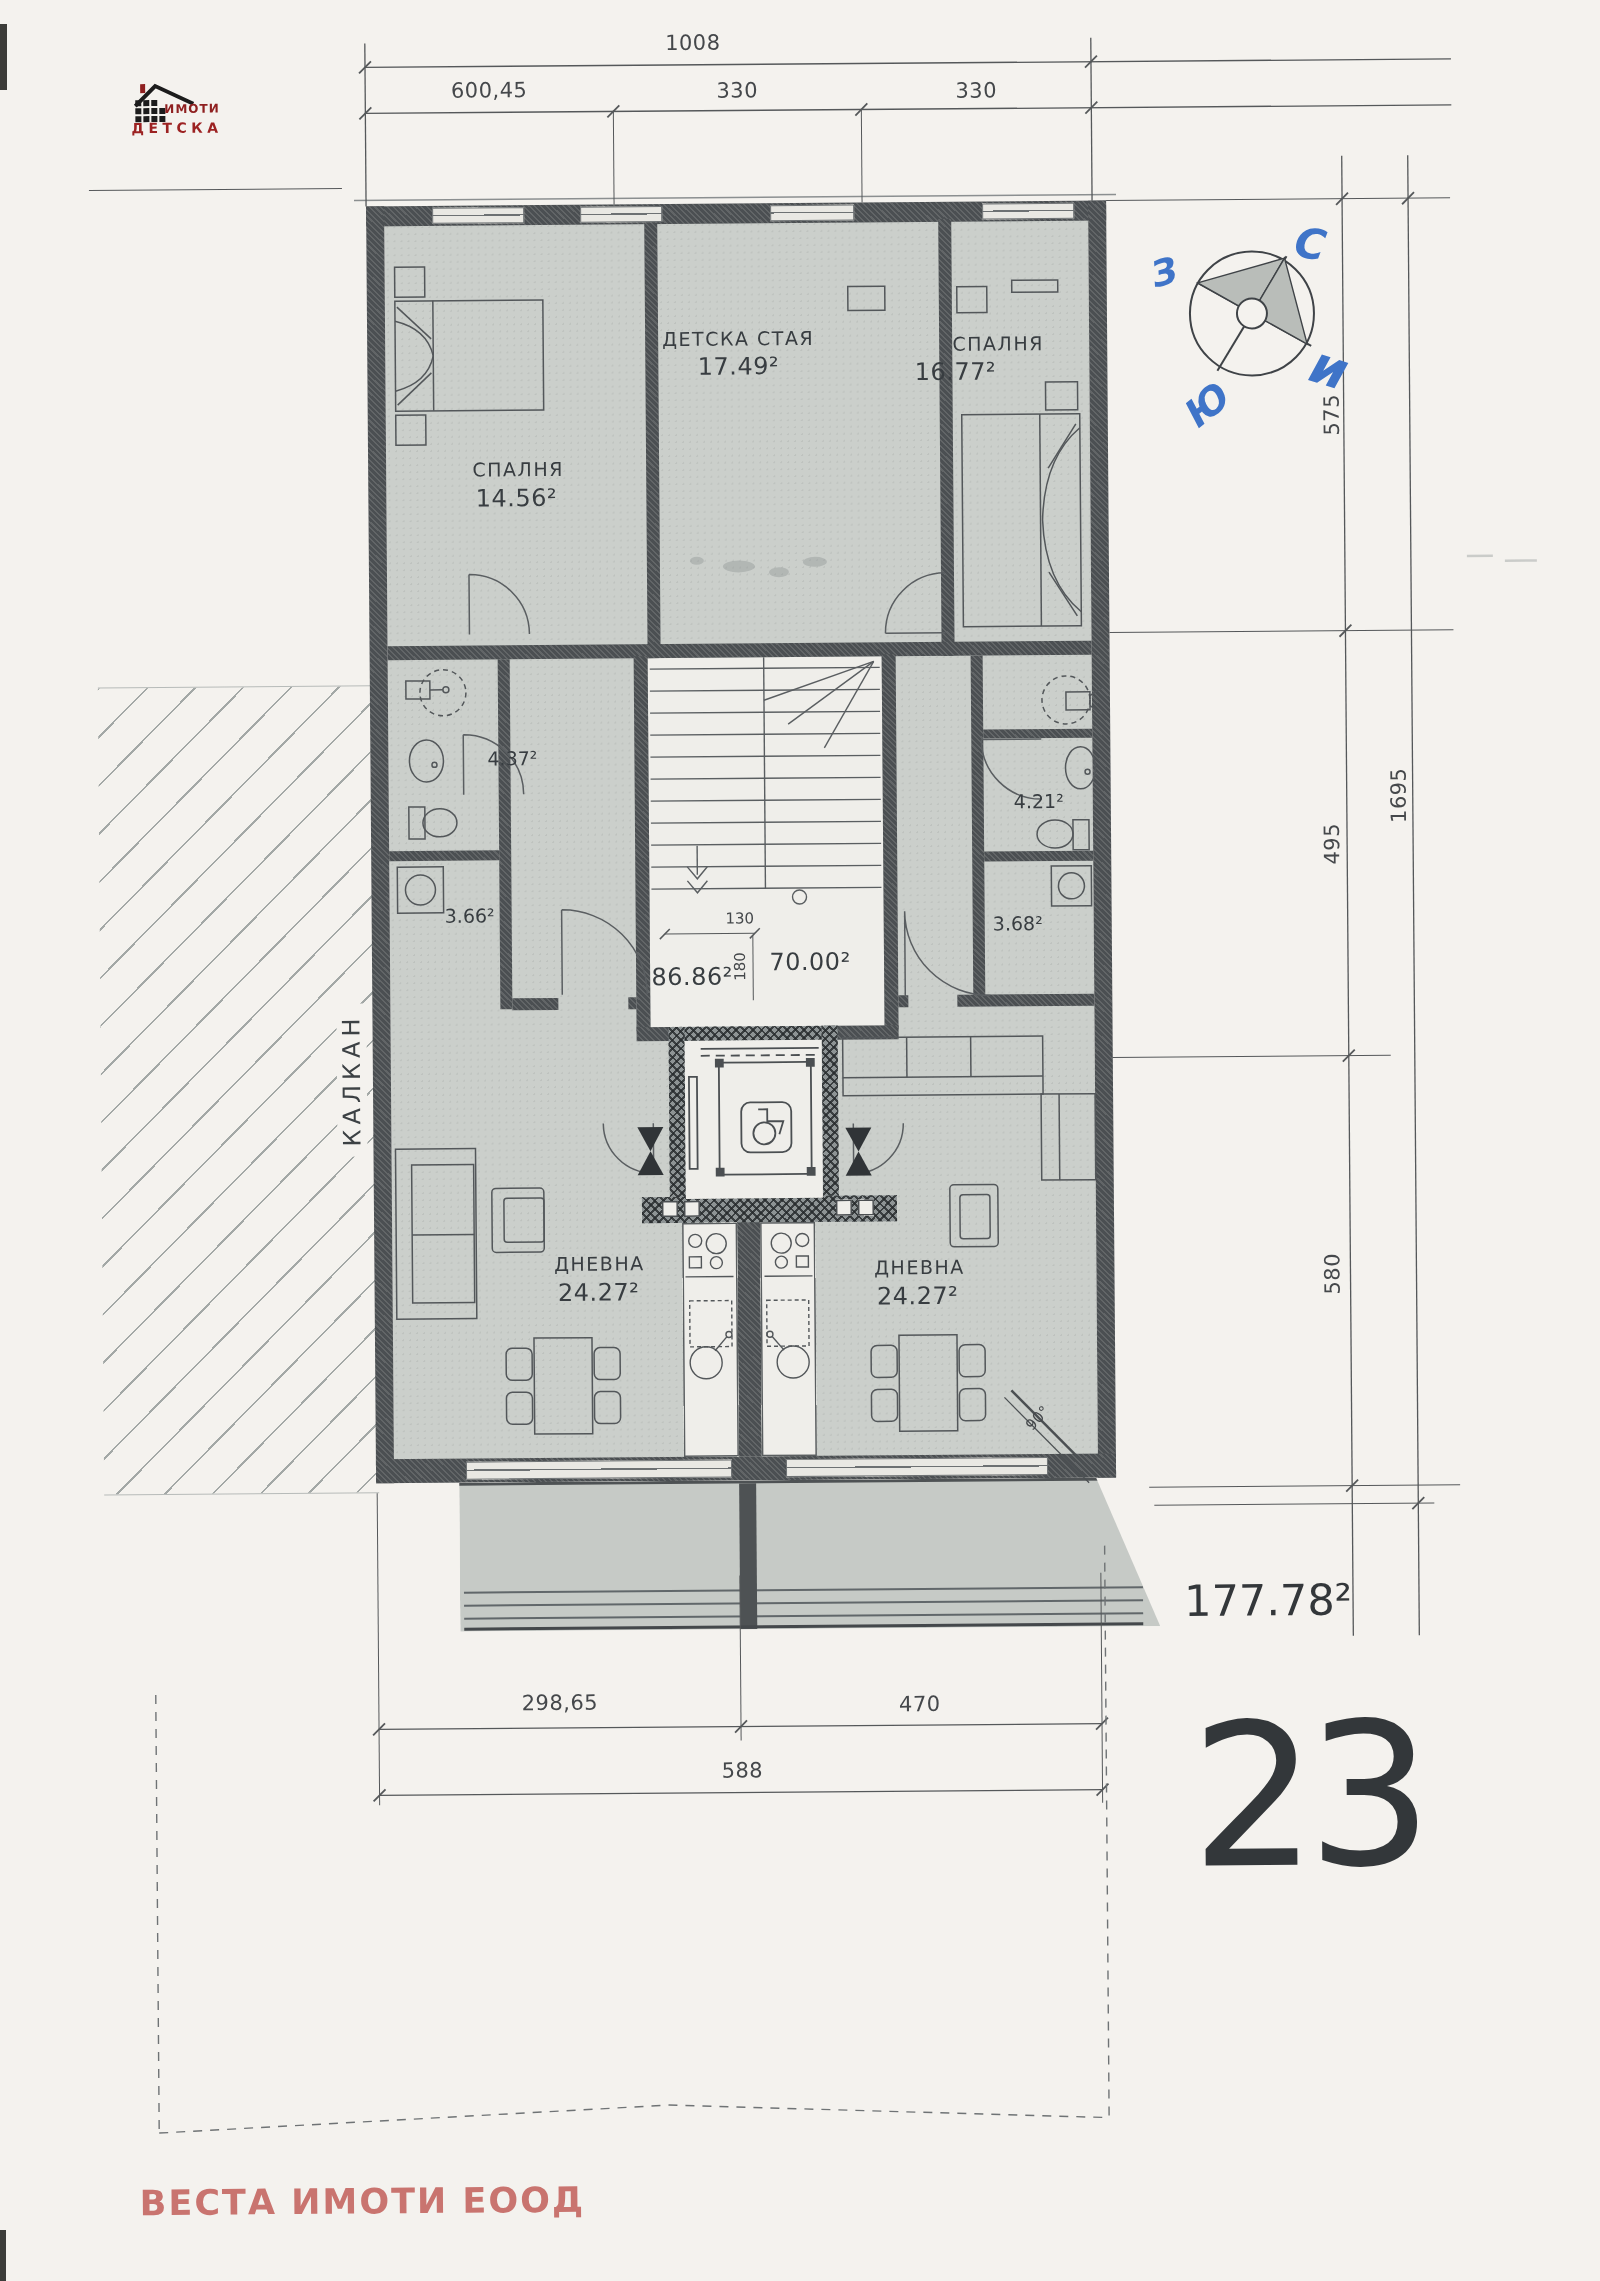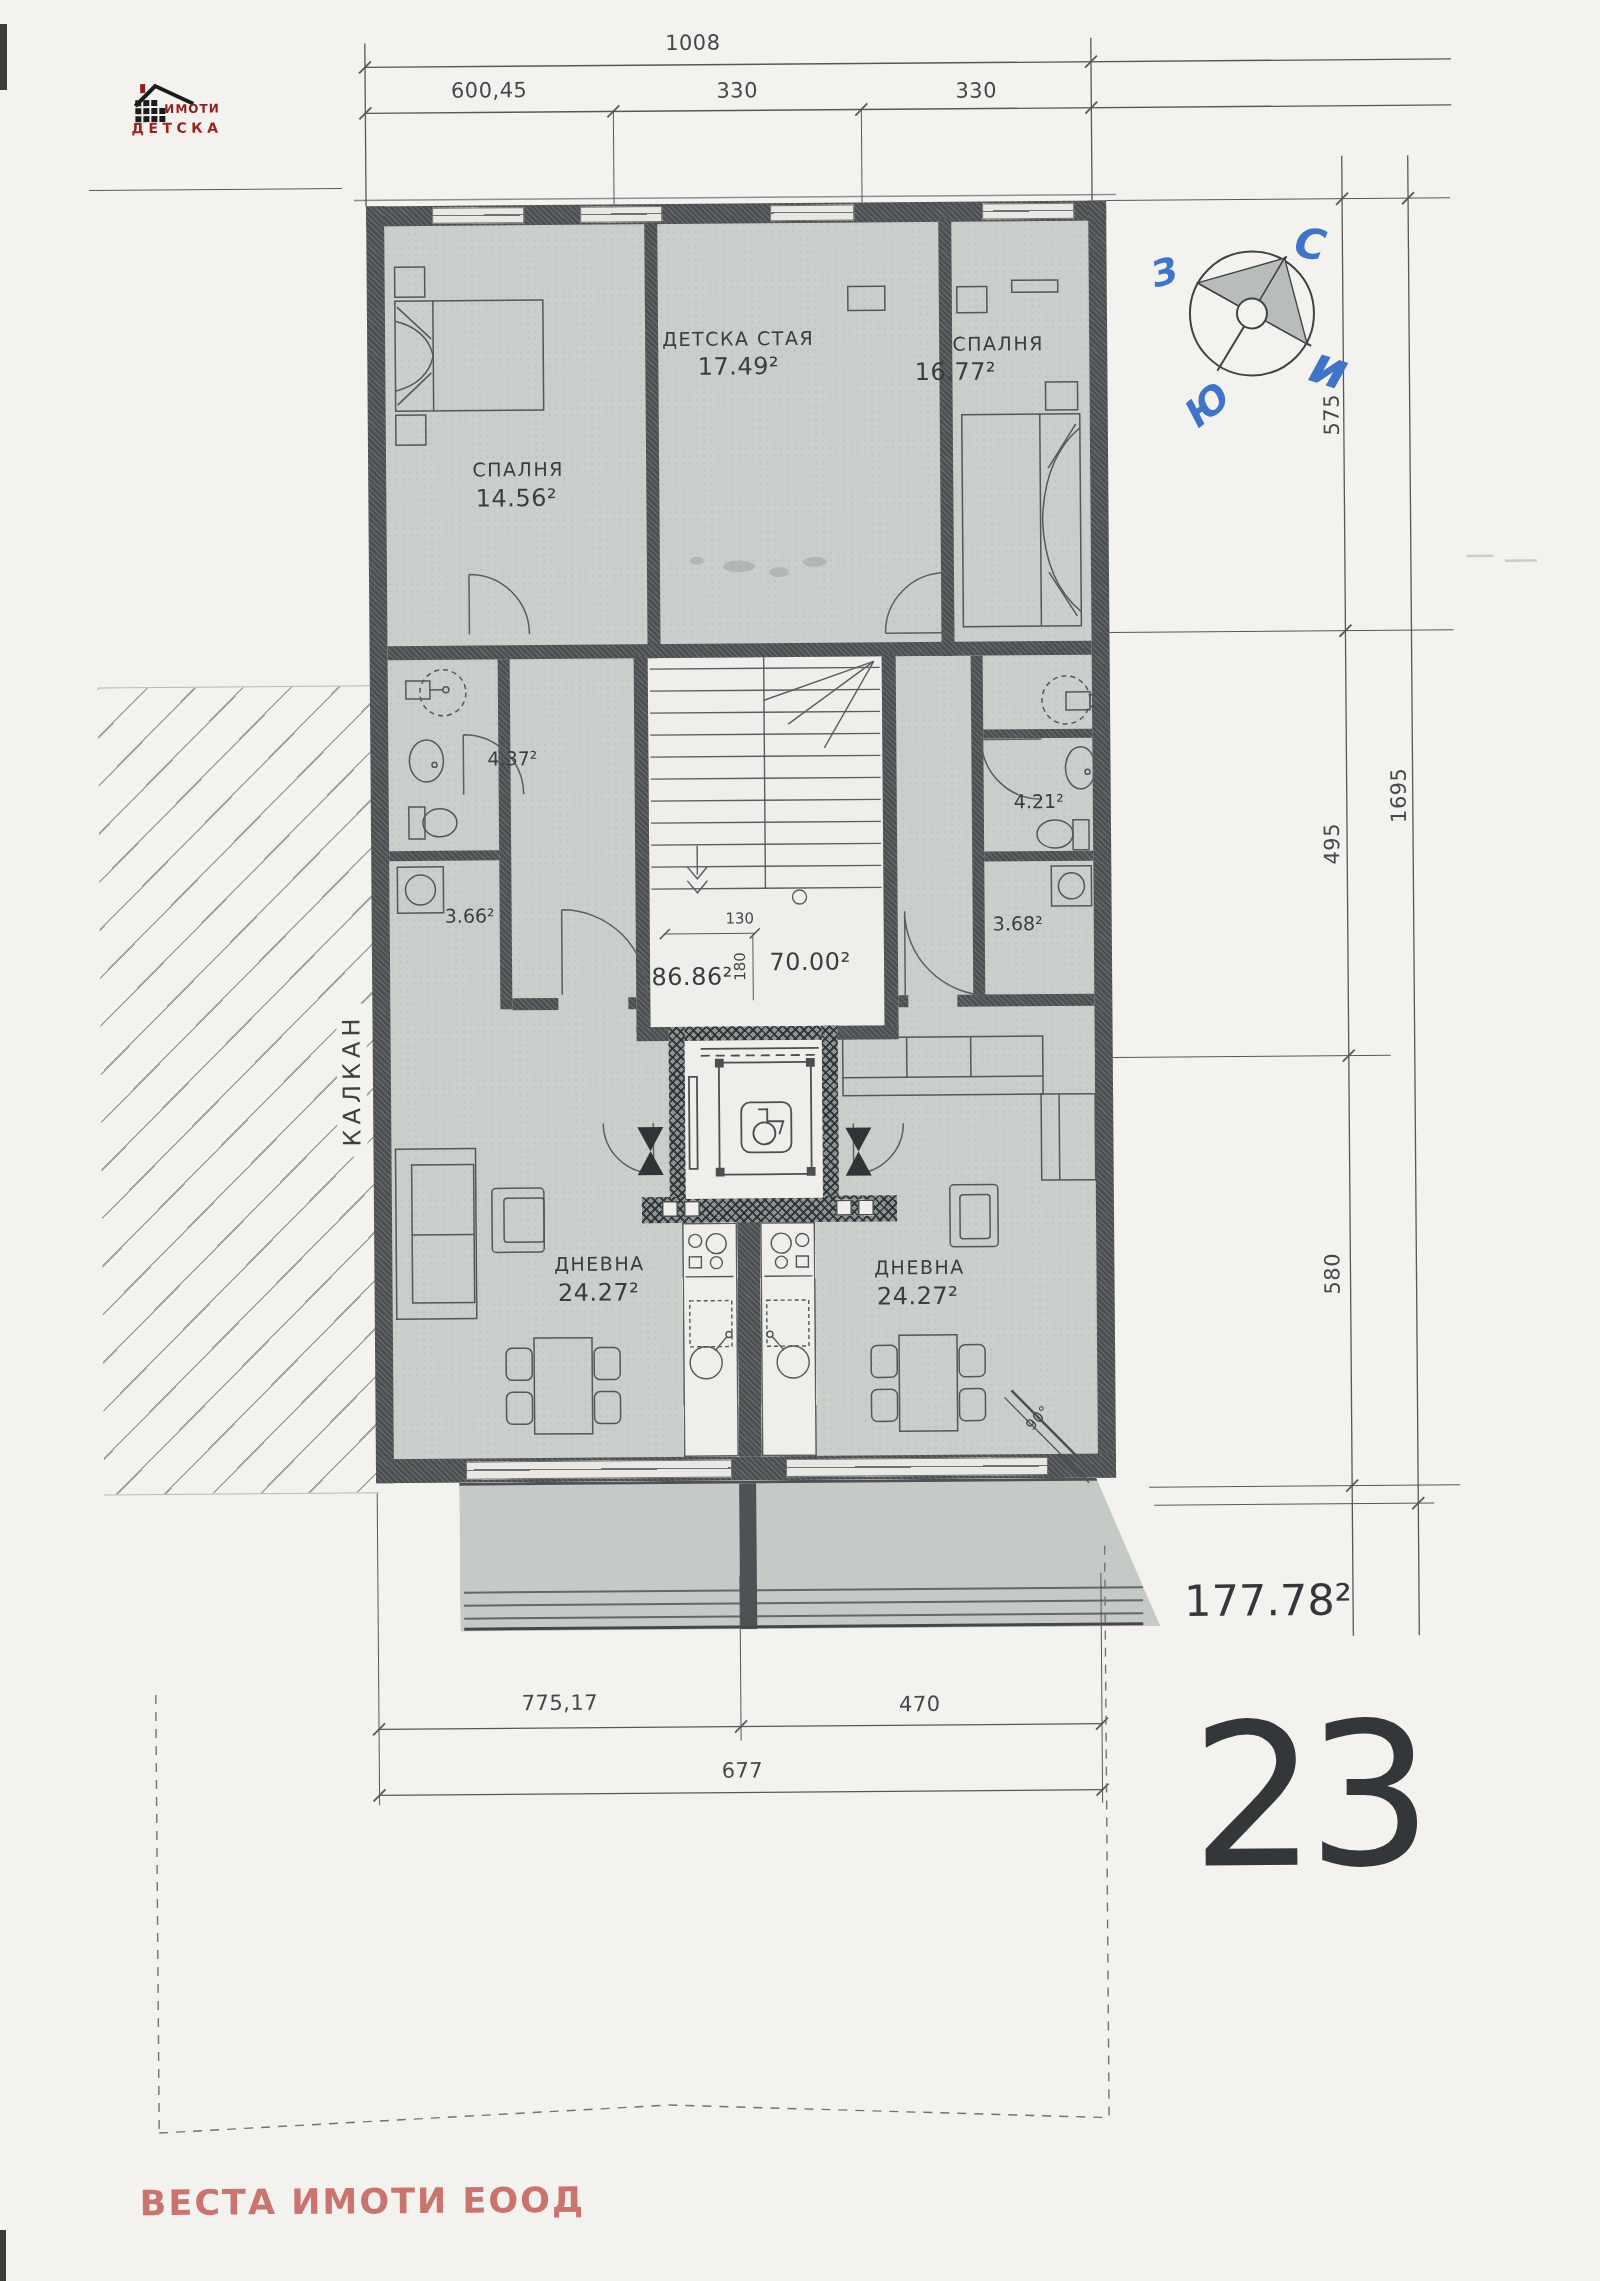--- a/index.html
+++ b/index.html
@@ -381,23 +381,23 @@
     <div class="lbl dim" style="left:700px;top:42px;">1008</div>
     <div class="lbl dim" style="left:496px;top:88px;">600,45</div>
     <div class="lbl dim" style="left:744px;top:90px;">330</div>
     <div class="lbl dim" style="left:983px;top:92px;">330</div>
     <div class="lbl dim vdim" style="left:1336px;top:419px;">575</div>
     <div class="lbl dim vdim" style="left:1333px;top:848px;">495</div>
     <div class="lbl dim vdim" style="left:1400px;top:800px;">1695</div>
     <div class="lbl dim vdim" style="left:1330px;top:1278px;">580</div>
     <div class="lbl dim-sm" style="left:740px;top:918px;">130</div>
     <div class="lbl dim-sm vdim" style="left:740px;top:966px;">180</div>
-    <div class="lbl dim" style="left:554px;top:1701px;">775,17</div>
+    <div class="lbl dim" style="left:554px;top:1701px;">298,65</div>
     <div class="lbl dim" style="left:914px;top:1705px;">470</div>
-    <div class="lbl dim" style="left:736px;top:1770px;">677</div>
+    <div class="lbl dim" style="left:736px;top:1770px;">588</div>
     <div class="lbl dim-sm" style="left:1034px;top:1420px;transform:translate(-50%,-50%) rotate(-47deg);">90°</div>
 
     <div class="lbl blue" style="left:1170px;top:275px;font-size:36px;transform:translate(-50%,-50%) rotate(-14deg);">З</div>
     <div class="lbl blue" style="left:1316px;top:248px;font-size:42px;transform:translate(-50%,-50%) rotate(10deg);">С</div>
     <div class="lbl blue" style="left:1334px;top:372px;font-size:52px;transform:translate(-50%,-50%) rotate(18deg);">и</div>
     <div class="lbl blue" style="left:1212px;top:408px;font-size:38px;transform:translate(-50%,-50%) rotate(-38deg);">Ю</div>
 
     <div id="total-area" class="abs">177.78²</div>
     <div id="big-number" class="abs">23</div>
 

